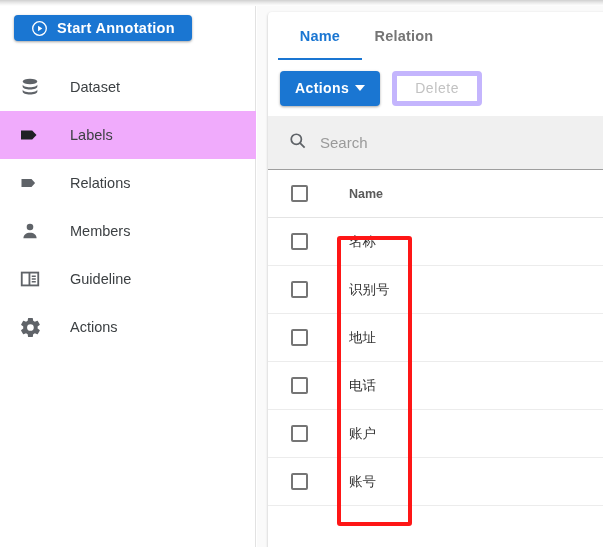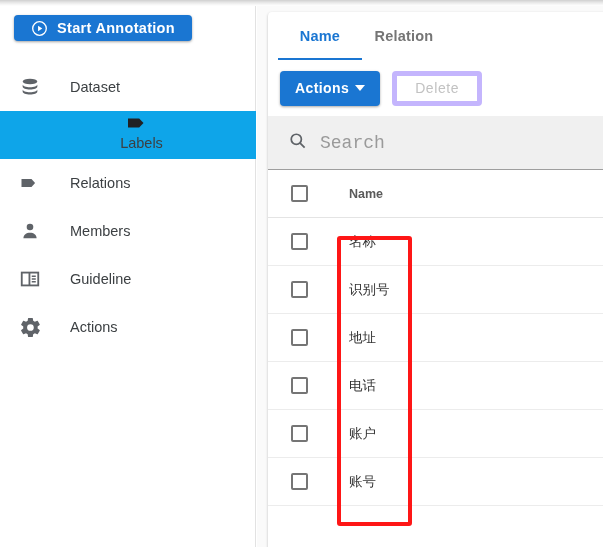--- a/index.html
+++ b/index.html
@@ -60,21 +60,21 @@
   .start-btn .play-ic { display: block; width: 17px; height: 17px; }
 
   .nav { position: absolute; top: 57px; left: 0; width: 256px; }
   .nav-item {
     position: relative;
     height: 48px;
     display: flex;
     align-items: center;
     cursor: pointer;
   }
-  .nav-item.active { background: #0ea5e9; flex-direction: column; }
+  .nav-item.active { background: #f0abfc; }
   .nav-ic {
     width: 26px;
     margin-left: 17px;
     display: flex;
     align-items: center;
     justify-content: center;
     color: #5f6368;
   }
   .nav-label {
     margin-left: 27px;
@@ -185,24 +185,24 @@
     border-bottom: 1px solid #9e9e9e;
     display: flex;
     align-items: center;
     padding-left: 20px;
     gap: 13px;
   }
   .search-input {
     border: none;
     outline: none;
     background: transparent;
-    font-size: 18px;
+    font-size: 15px;
     color: #5f6368;
     width: 250px;
-    font-family: Liberation Mono, monospace;
+    font-family: Liberation Sans, sans-serif;
   }
   .search-input::placeholder { color: #9a9a9a; }
 
   .thead, .trow {
     height: 48px;
     display: flex;
     align-items: center;
     border-bottom: 1px solid #ececec;
   }
   .thead { border-bottom: 1px solid #e4e4e4; }

